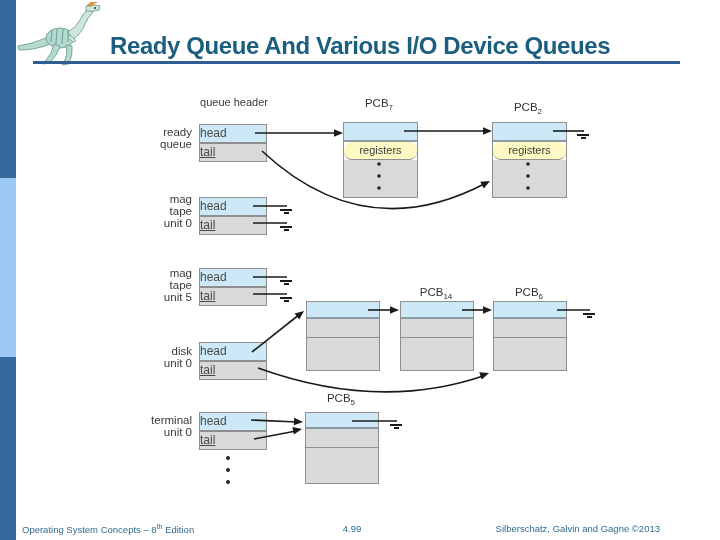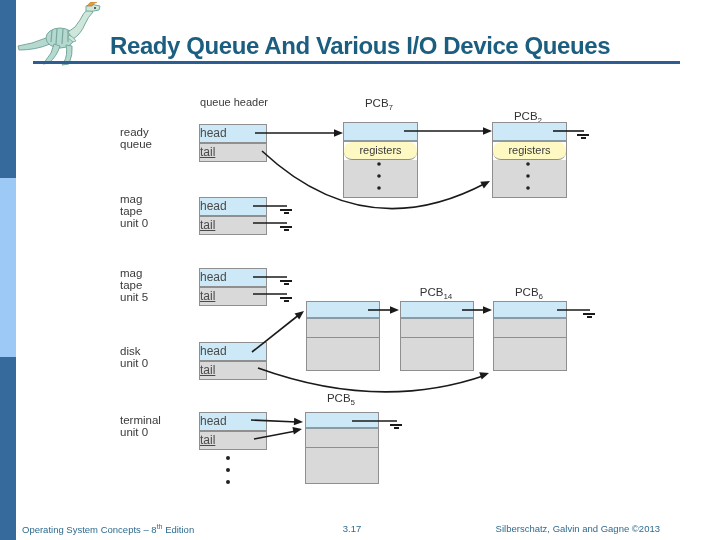--- a/index.html
+++ b/index.html
@@ -13,21 +13,21 @@
   .logo{position:absolute;left:16px;top:2px;width:92px;height:66px;}
   .title{position:absolute;left:110px;top:32px;font-size:24px;font-weight:bold;color:#1b5e7f;
          letter-spacing:-0.4px;white-space:nowrap;}
   .title-underline{position:absolute;left:33px;top:61px;width:673px;height:3px;background:#2e5d93;}
   
   .qbox{position:absolute;width:66px;border:1px solid #8f8f8f;box-sizing:content-box;}
   .cell{height:17px;line-height:17px;text-align:left;font-size:12px;color:#4a4a4a;}
   .cell.head{background:#cde9f7;border-bottom:2px solid #8f8f8f;}
   .cell.tail{background:#d9d9d9;text-decoration:underline;}
   
-  .qname{position:absolute;font-size:11.5px;line-height:12px;color:#3a3a3a;}
+  .qname{position:absolute;text-align:right;font-size:11.5px;line-height:12px;color:#3a3a3a;}
   
   .pcb{position:absolute;border:1px solid #8f8f8f;}
   .band{display:block;}
   .band-blue{background:#cde9f7;border-bottom:2px solid #8b9aa3;}
   .band-gray{background:#d9d9d9;}
   .band-gray.mid{border-bottom:1px solid #8f8f8f;}
   .registers{height:17px;line-height:17px;text-align:center;font-size:11px;color:#3a3a3a;
              background:#fef9c3;border-bottom:1px solid #8f8f8f;border-radius:8px;}
   .pcb-label{position:absolute;transform:translateX(-50%);font-size:11.5px;color:#333;white-space:nowrap;}
   .pcb-label sub{font-size:8px;}
@@ -61,21 +61,21 @@
     <path d="M50,43 Q52,53 48,60 L46,63 L53,62 Q57,52 56,44 Z" fill="#b5d9cf" stroke="#76a89d" stroke-width="1"></path>
     <path d="M53,33 Q58,35 60,39 L57,40 Q54,37 52,36 Z" fill="#cfe6da" stroke="#76a89d" stroke-width="0.8"></path>
   </svg>
 
   <div class="title">Ready Queue And Various I/O Device Queues</div>
   <div class="title-underline"></div>
 
   <div class="qh-label" style="left:234px;top:96px;">queue header</div>
 
   <div class="pcb-label" style="left:379px;top:97px;"><span>PCB</span><sub>7</sub></div>
-  <div class="pcb-label" style="left:528px;top:110px;"><span>PCB</span><sub>2</sub></div>
+  <div class="pcb-label" style="left:528px;top:101px;"><span>PCB</span><sub>2</sub></div>
   <div class="pcb-label" style="left:342px;top:302px;"><span>PCB</span><sub>3</sub></div>
   <div class="pcb-label" style="left:436px;top:286px;"><span>PCB</span><sub>14</sub></div>
   <div class="pcb-label" style="left:529px;top:286px;text-align:center;"><span>PCB</span><sub>6</sub></div>
   <div class="pcb-label" style="left:341px;top:392px;"><span>PCB</span><sub>5</sub></div>
 
   <div class="qname" style="left:120px;width:72px;top:126px;">
     <div>ready</div>
     <div>queue</div>
   </div>
   <div class="qname" style="left:120px;width:72px;top:193px;">
@@ -218,16 +218,16 @@
       <circle cx="528" cy="164" r="1.8"></circle>
       <circle cx="528" cy="176" r="1.8"></circle>
       <circle cx="528" cy="188" r="1.8"></circle>
       <circle cx="228" cy="458" r="2"></circle>
       <circle cx="228" cy="470" r="2"></circle>
       <circle cx="228" cy="482" r="2"></circle>
     </g>
   </svg>
 
   <div class="footer-left"><span>Operating System Concepts – 8</span><sup>th</sup><span> Edition</span></div>
-  <div class="footer-center">3.17</div>
+  <div class="footer-center">4.99</div>
   <div class="footer-right">Silberschatz, Galvin and Gagne ©2013</div>
 
 </div>
 
 </body></html>

